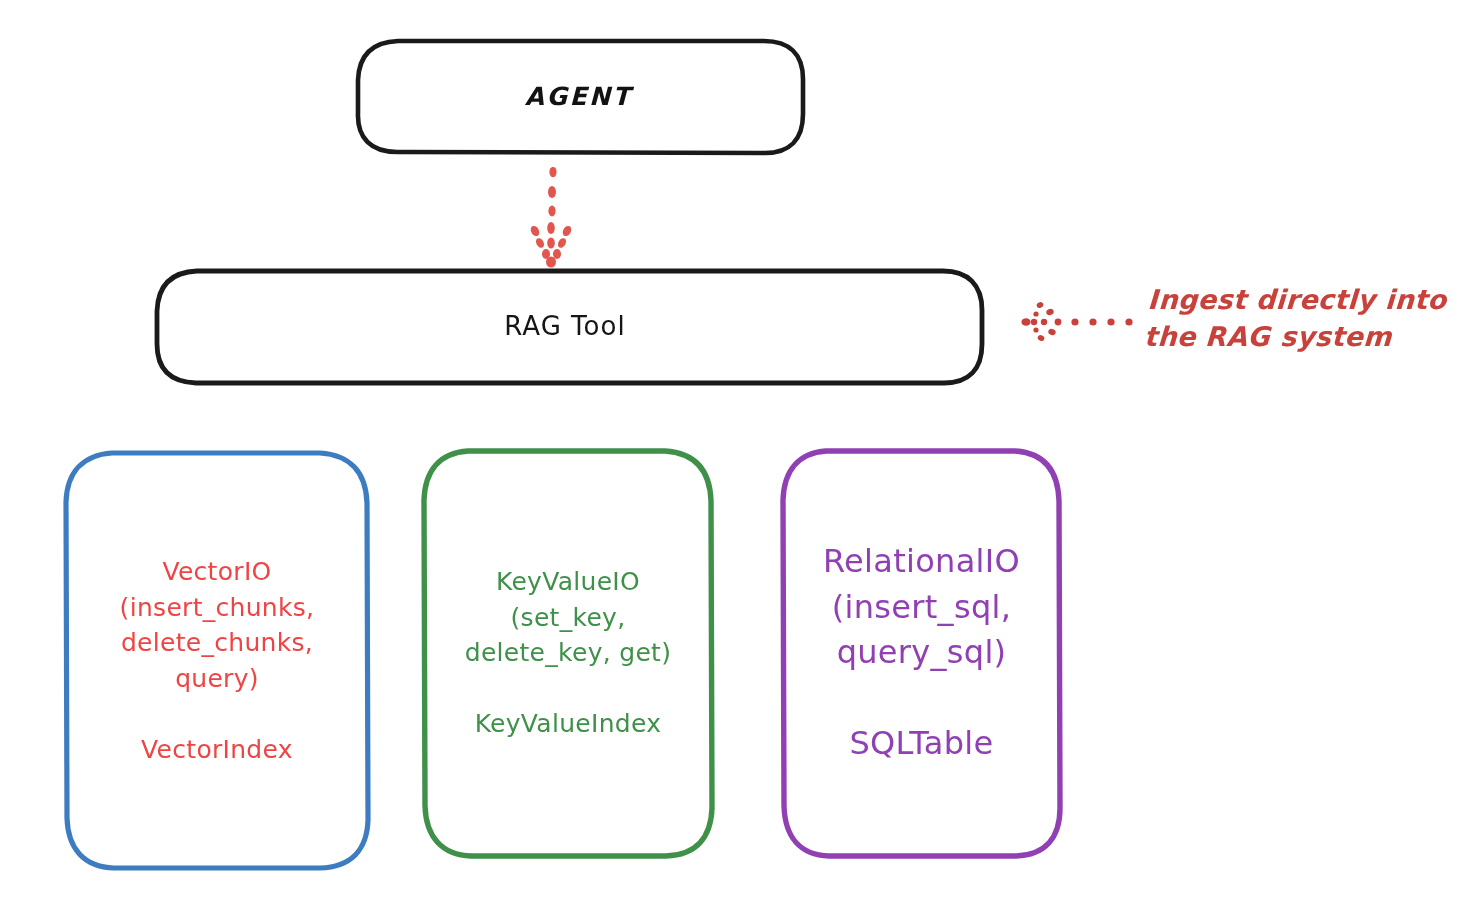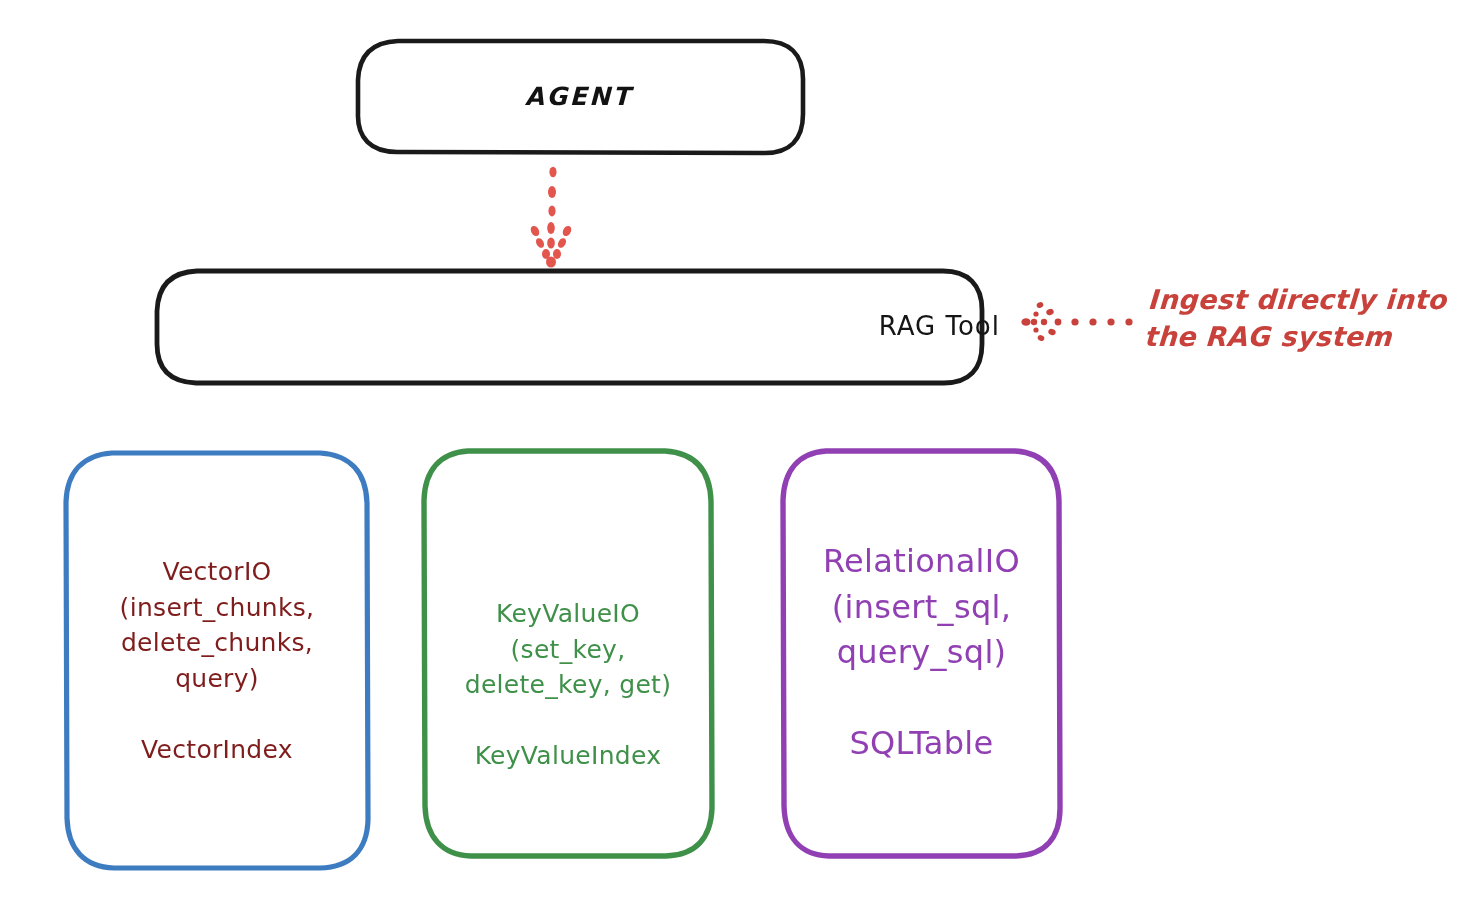--- a/index.html
+++ b/index.html
@@ -47,48 +47,47 @@
     font-style: italic;
     font-weight: 700;
     font-size: 25px;
     letter-spacing: 2.5px;
     color: #121212;
     transform: skewX(-4deg);
   }
 
   
   #ragtool-node {
-    left: 174px;
+    left: 152px;
     top: 270px;
     width: 826px;
     height: 113px;
-    justify-content: flex-end;
   }
   #ragtool-node .node-label {
     font-family: "DejaVu Sans", sans-serif;
     font-size: 26px;
     font-weight: 500;
     letter-spacing: 1px;
     color: #151515;
   }
 
   
   #vector-node  { left: 66px;  top: 452px; width: 302px; height: 417px; }
-  #keyvalue-node{ left: 424px; top: 450px; width: 288px; height: 406px; margin-top: 32px; }
+  #keyvalue-node{ left: 424px; top: 450px; width: 288px; height: 406px; }
   #relational-node{ left: 783px; top: 450px; width: 277px; height: 406px; }
 
   .provider-label {
     font-family: "DejaVu Sans", sans-serif;
     font-size: 25px;
     font-weight: 500;
     line-height: 1.42;
     white-space: pre-line;
     letter-spacing: 0.3px;
   }
-  #vector-node .provider-label     { color: #7f1d1d; font-size: 25px; }
+  #vector-node .provider-label     { color: #ef4444; font-size: 25px; }
   #keyvalue-node .provider-label   { color: #3F9049; font-size: 25px; }
   #relational-node .provider-label { color: #9140B4; font-size: 32px; }
 
   
   #ingest-annotation {
     position: absolute;
     left: 1148px;
     top: 281px;
     width: 330px;
     color: #C8413A;

